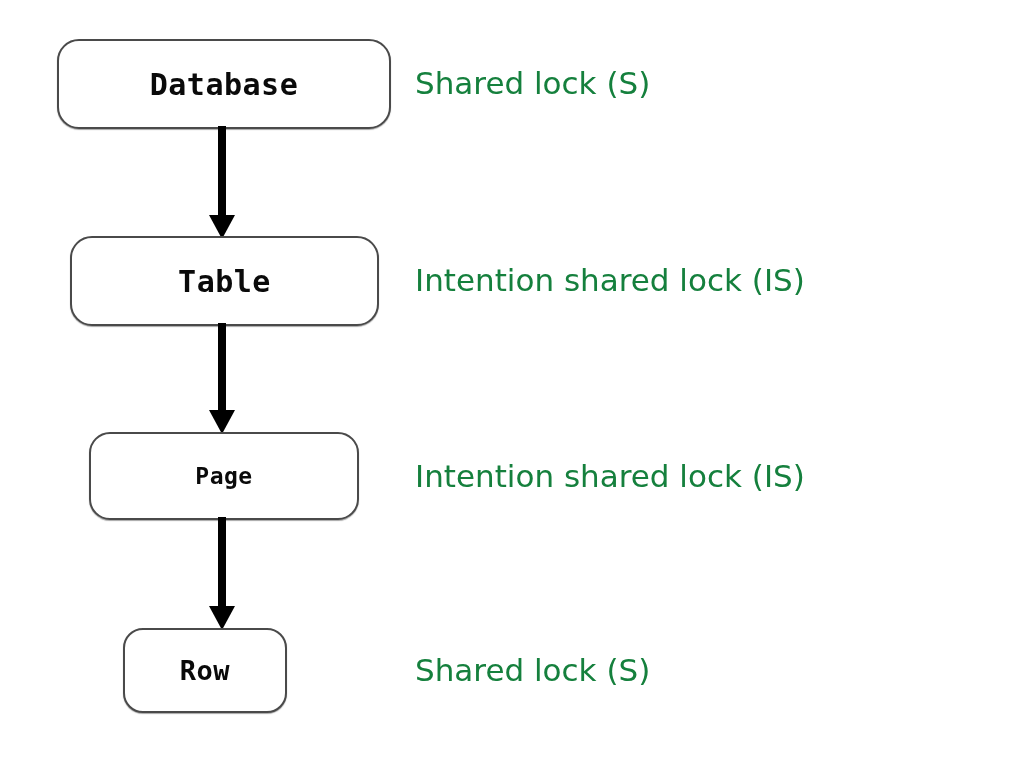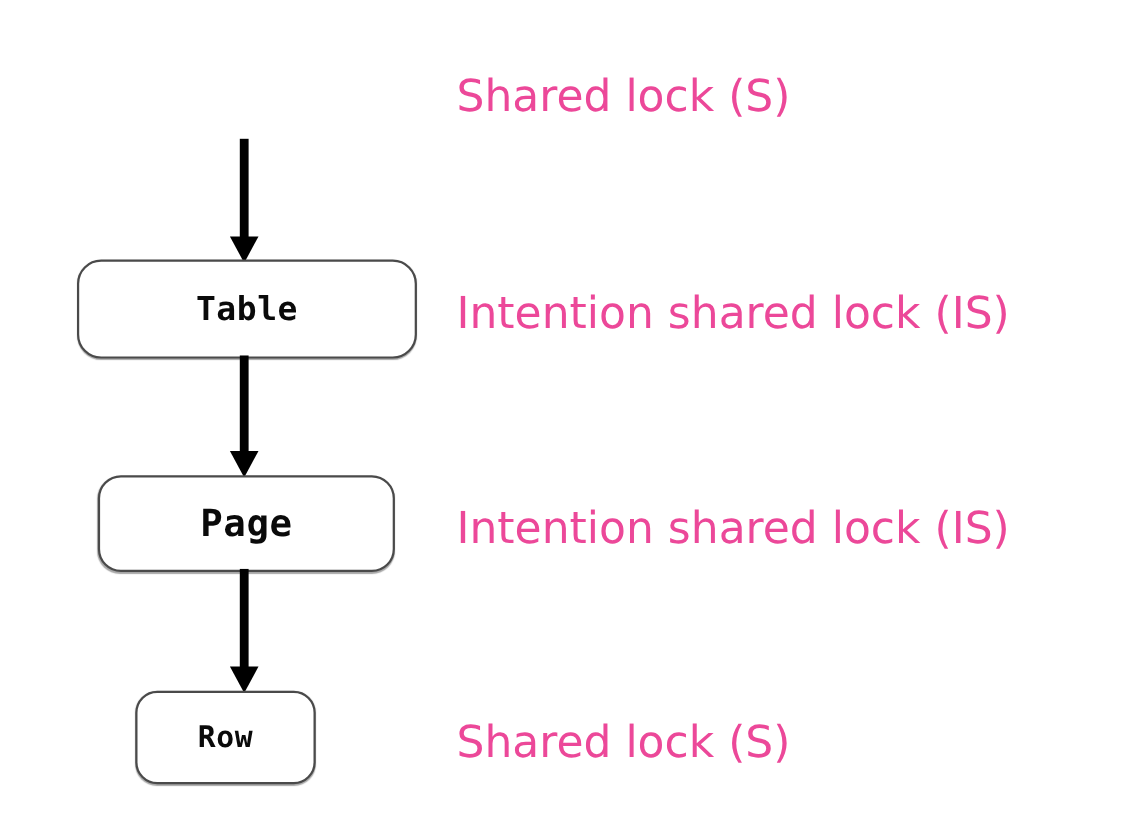--- a/index.html
+++ b/index.html
@@ -51,21 +51,21 @@
   #node-table {
     left: 70px;  top: 236px; width: 309px; height: 90px;
     border-radius: 22px;
   }
   #node-table .node-label { font-size: 30px; }
 
   #node-page {
     left: 89px;  top: 432px; width: 270px; height: 88px;
     border-radius: 21px;
   }
-  #node-page .node-label { font-size: 34px; }
+  #node-page .node-label { font-size: 23px; }
 
   #node-row {
     left: 123px; top: 628px; width: 164px; height: 85px;
     border-radius: 20px;
   }
   #node-row .node-label { font-size: 27px; }
 
   
   .connector {
     position: absolute;
@@ -76,35 +76,38 @@
 
   #connector-database-table { top: 126px;  height: 114px; }
   #connector-table-page     { top: 323px;  height: 112px; }
   #connector-page-row       { top: 517px;  height: 114px; }
 
   
   .lock-label {
     position: absolute;
     left: 415px;
     font-family: "DejaVu Sans", "Liberation Sans", sans-serif;
-    font-size: 40px;
-    color: #ec4899;
+    font-size: 31px;
+    color: #15803d;
     white-space: nowrap;
     line-height: 1;
   }
   #lock-label-database { top: 68px;  }
   #lock-label-table    { top: 265px; }
   #lock-label-page     { top: 461px; }
   #lock-label-row      { top: 655px; }
 </style>
 </head>
 <body>
 
 <div id="diagram-canvas">
 
+  <div class="node-box" id="node-database">
+    <span class="node-label">Database</span>
+  </div>
   <div class="lock-label" id="lock-label-database">Shared lock (S)</div>
 
   <div class="connector" id="connector-database-table">
     <svg width="36" height="114" viewBox="0 0 36 114" xmlns="http://www.w3.org/2000/svg">
       <rect x="13" y="0" width="8" height="92" fill="#000000"></rect>
       <polygon points="17,113 4,89 30,89" fill="#000000"></polygon>
     </svg>
   </div>
 
   <div class="node-box" id="node-table">

